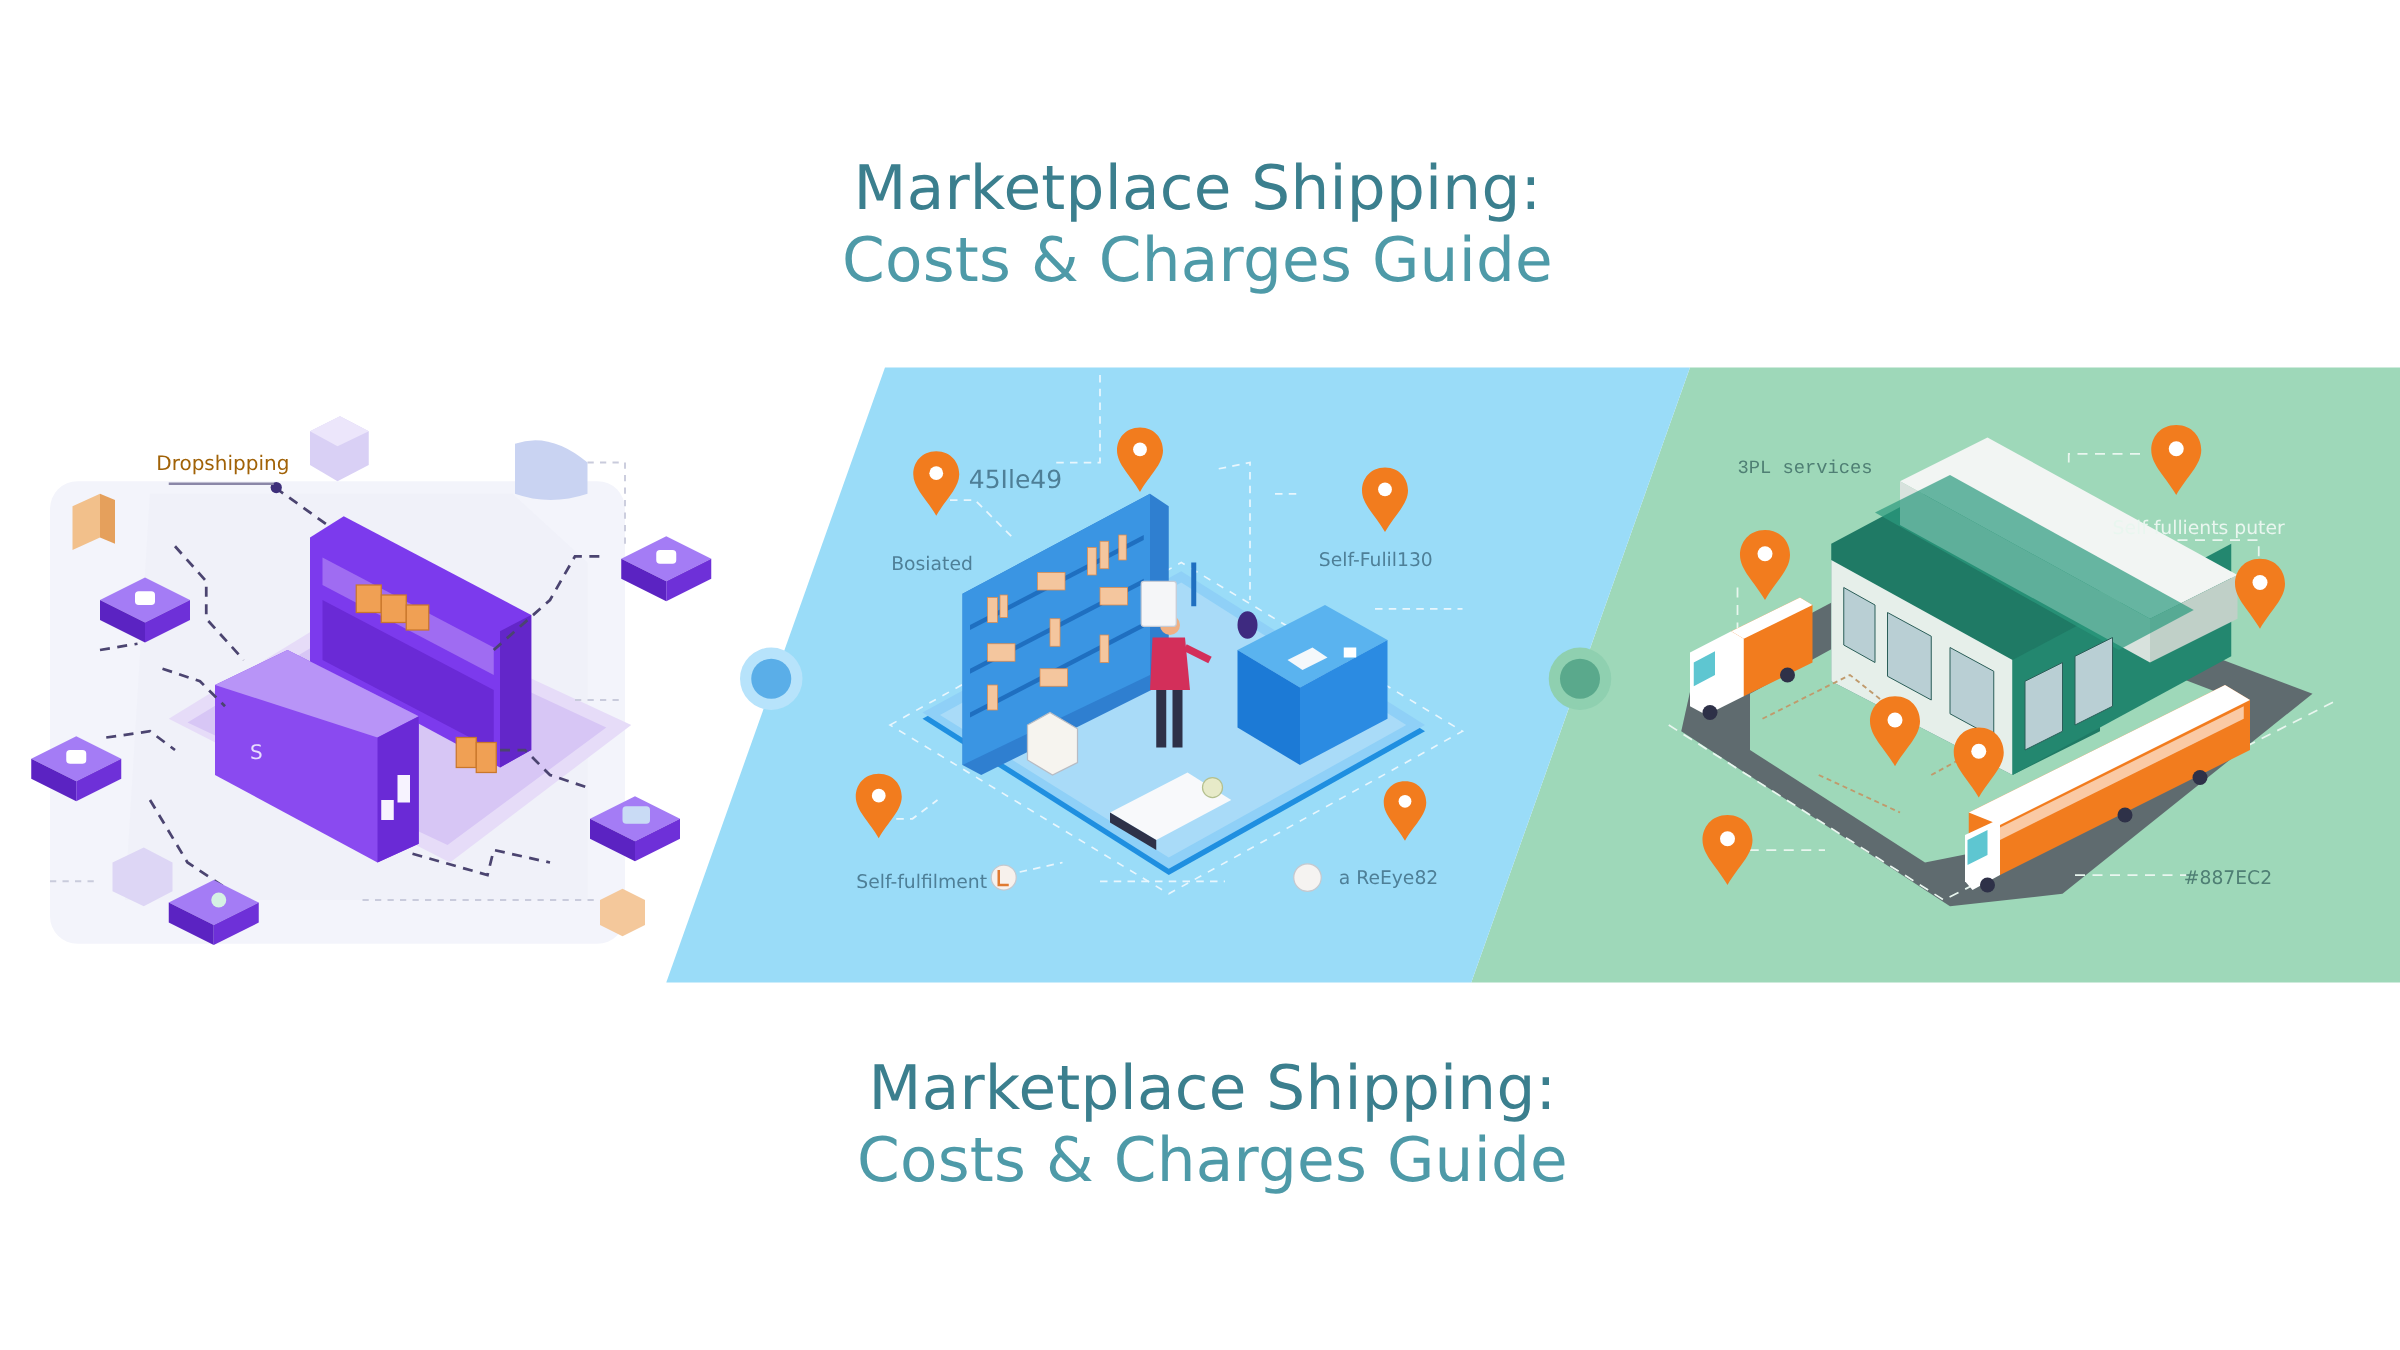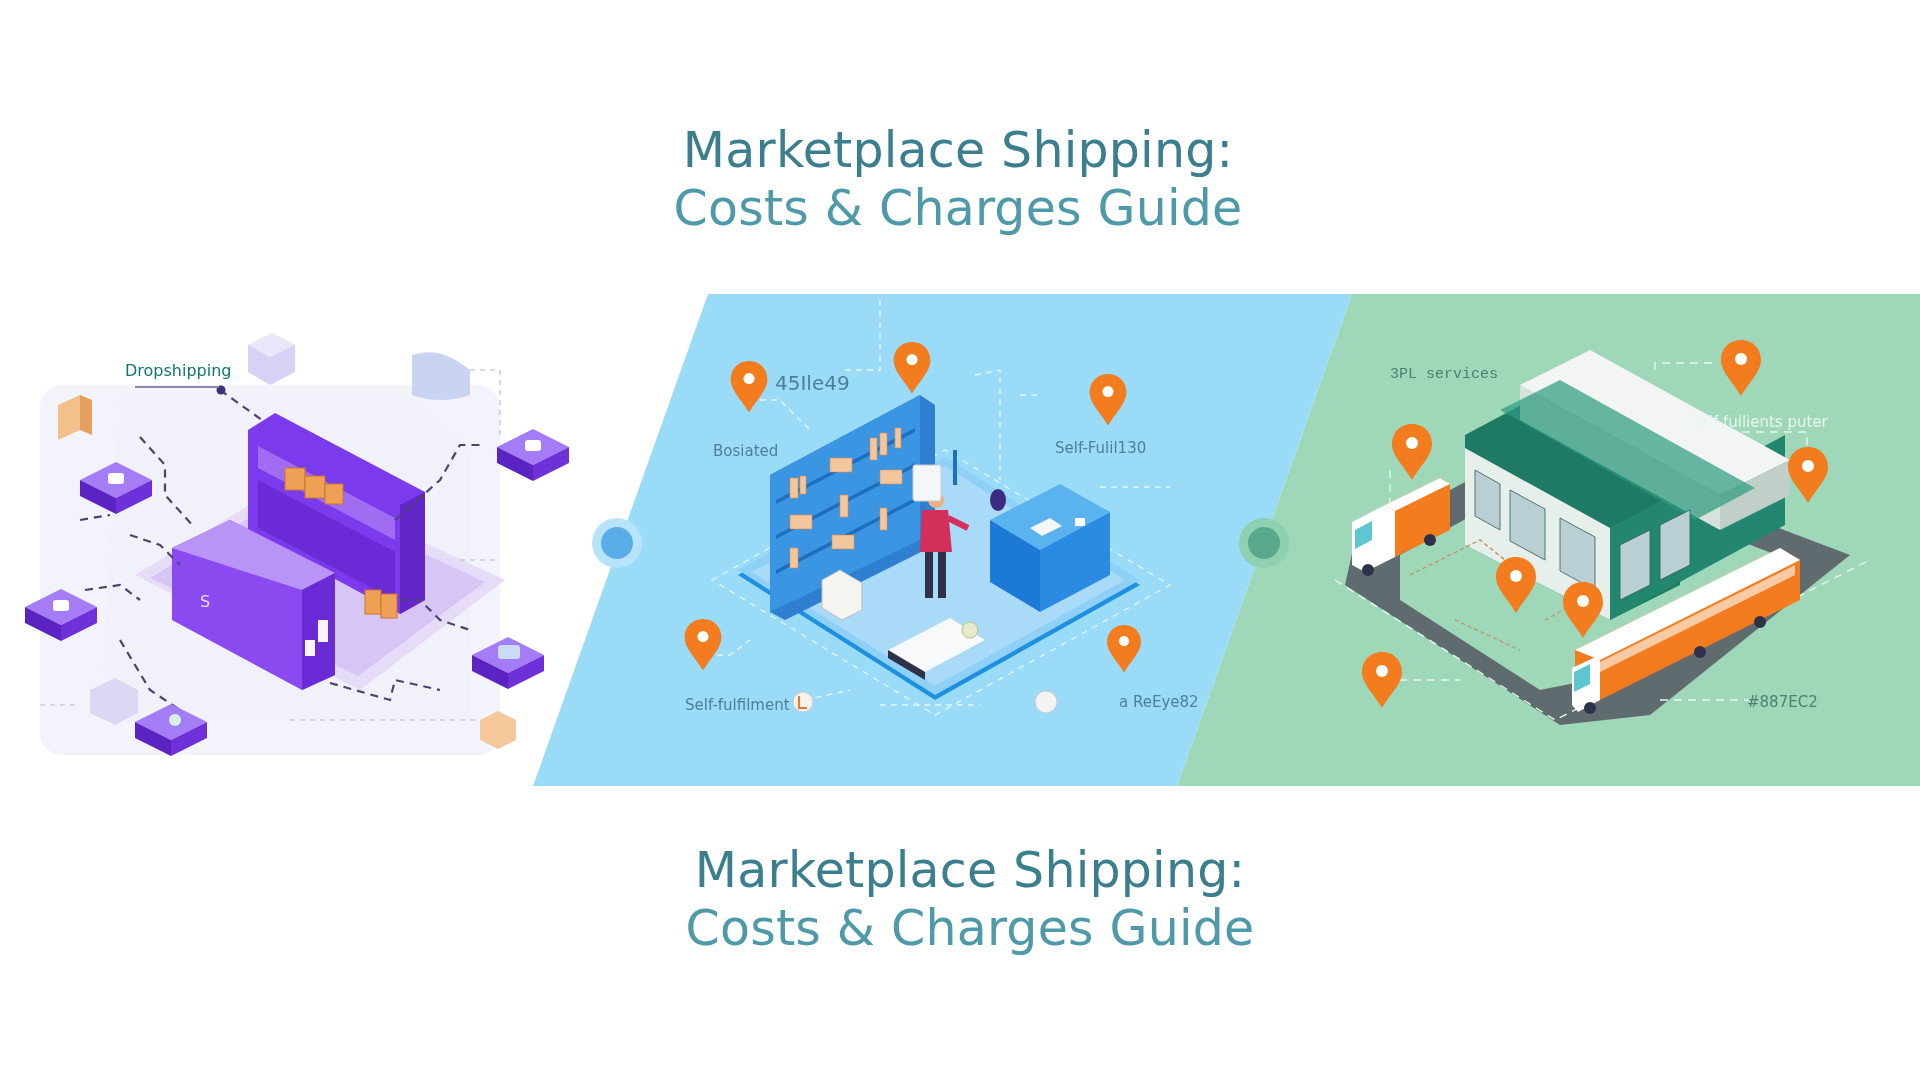--- a/index.html
+++ b/index.html
@@ -15,21 +15,21 @@
   .title-block .line1 { font-size: 49px; color: #3b7f8e; letter-spacing: 0.2px; }
   .title-block .line2 { font-size: 49px; color: #4e9aa8; letter-spacing: 0.2px; }
   #title-top { top: 122px; left: -2px; }
   #title-bottom { top: 842px; left: 10px; }
 
   #panels { position: absolute; left: 0; top: 0; width: 1920px; height: 1080px; }
   .label {
     position: absolute; font-size: 15px; white-space: nowrap;
     font-family: "DejaVu Sans", sans-serif;
   }
-  .lbl-purple { color: #0f766e; }
+  .lbl-purple { color: #a16207; }
   .lbl-blue { color: #4e7f97; }
   .lbl-green { color: #4f7f74; }
   .lbl-green-light { color: #e9f6ef; }
   .drop-underline {
     position: absolute; height: 2px; background: #8b87a8; width: 84px;
   }
   .connector {
     position: absolute; border-radius: 50%;
   }
 </style>
@@ -289,21 +289,21 @@
   <div class="connector" style="left:1239px;top:518px;width:50px;height:50px;background:#8fd0b0;"></div>
   <div class="connector" style="left:1248px;top:527px;width:32px;height:32px;background:#5aa98c;"></div>
 
   <div class="label lbl-purple" style="left:125px;top:361px;font-size:16px;">Dropshipping</div>
   <div class="drop-underline" style="left:135px;top:386px;"></div>
 
   <div class="label lbl-blue" style="left:775px;top:371px;font-size:20px;">45Ile49</div>
   <div class="label lbl-blue" style="left:713px;top:432px;margin-top:10px;">Bosiated</div>
   <div class="label lbl-blue" style="left:1055px;top:439px;">Self-Fulil130</div>
   <div class="label lbl-blue" style="left:685px;top:696px;">Self-fulfilment</div>
-  <div class="label lbl-blue" style="left:1071px;top:693px;margin-left:48px;">a ReEye82</div>
+  <div class="label lbl-blue" style="left:1071px;top:693px;">a ReEye82</div>
 
   <div class="label lbl-green" style="left:1390px;top:366px;font-family:Liberation Mono, monospace;">3PL services</div>
   <div class="label lbl-green-light" style="left:1690px;top:413px;">Self fullients puter</div>
   <div class="label lbl-green" style="left:1747px;top:693px;">#887EC2</div>
 </div>
 
 <div id="title-bottom" class="title-block">
   <div class="line1">Marketplace Shipping:</div>
   <div class="line2">Costs &amp; Charges Guide</div>
 </div>

